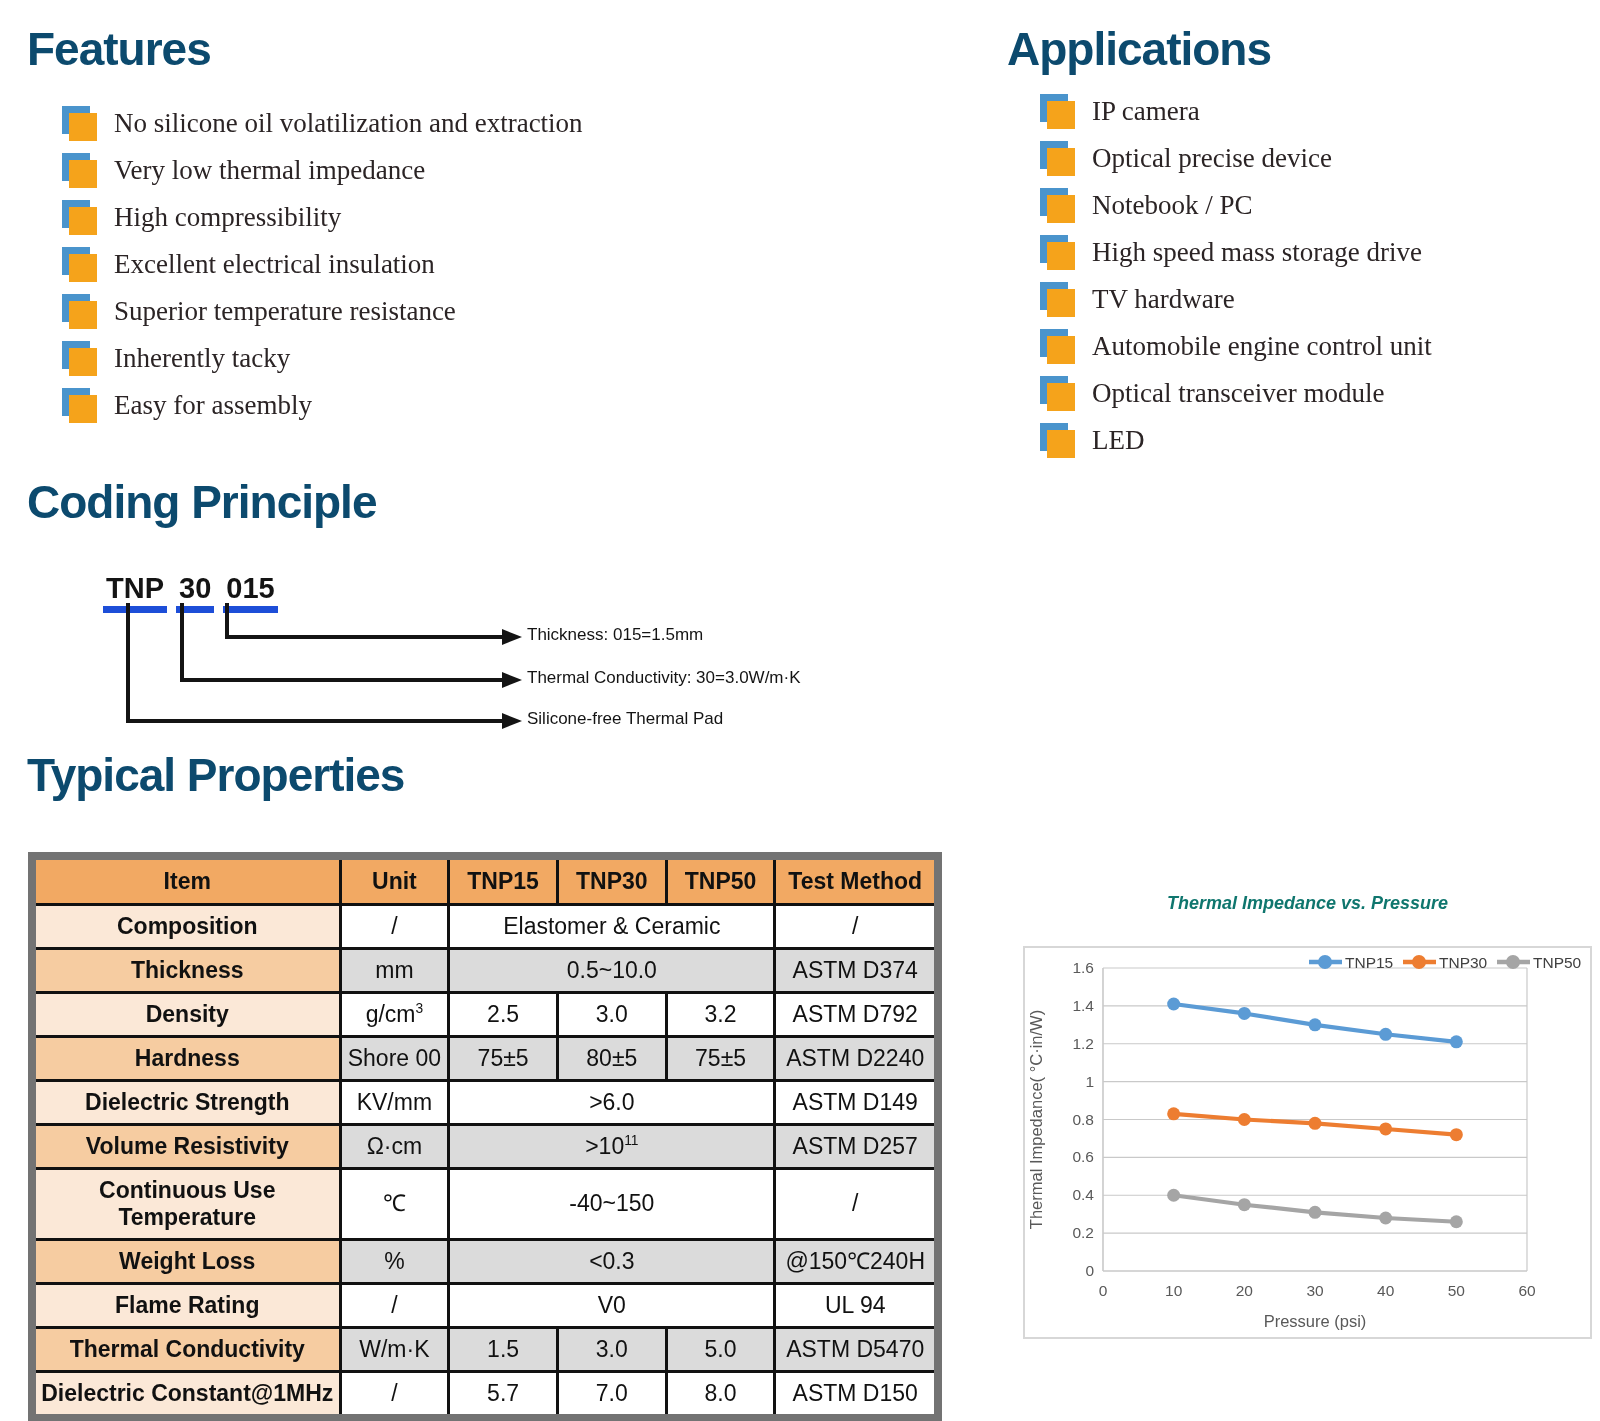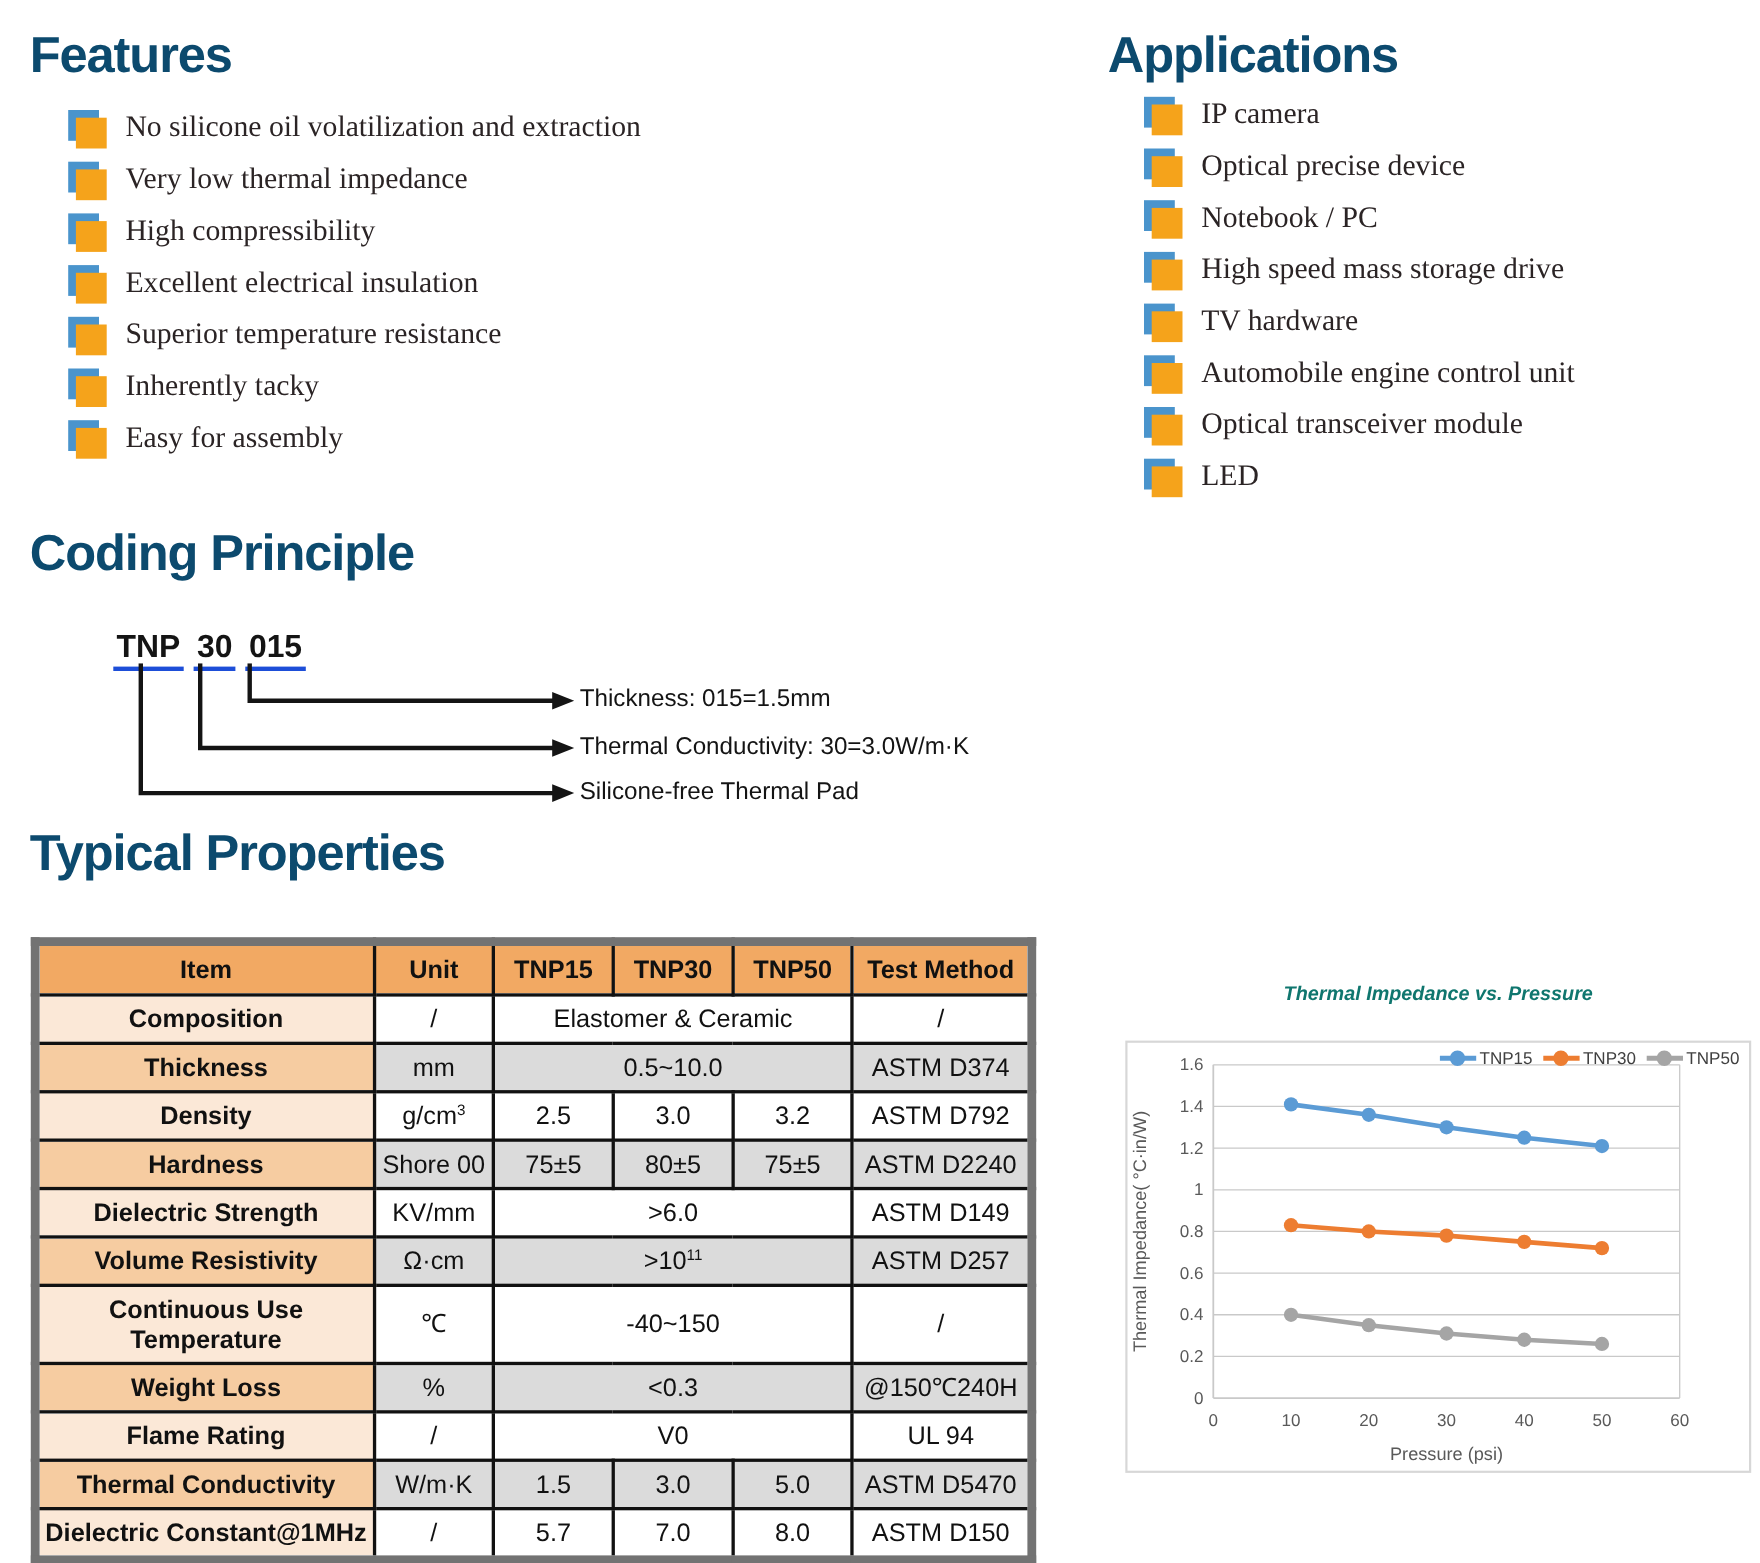--- a/index.html
+++ b/index.html
@@ -11,31 +11,31 @@
       font-size:46px;color:#0c4a6e;letter-spacing:-1px;white-space:nowrap;}
   #h-features{left:27px;top:22px;}
   #h-applications{left:1007px;top:22px;}
   #h-coding{left:27px;top:475px;}
   #h-properties{left:27px;top:748px;}
 
   
   .blist{position:absolute;}
   #features-list{left:62px;top:100px;}
   #applications-list{left:1040px;top:88px;}
-  .brow{display:flex;height:47px;}
+  .brow{display:flex;align-items:center;height:47px;}
   .bullet{position:relative;width:36px;height:36px;flex:0 0 36px;}
   .bullet .b-back{position:absolute;left:0;top:0;width:28px;height:28px;background:var(--blue,#4a94cc);}
   .bullet .b-front{position:absolute;left:7px;top:7px;width:28px;height:28px;background:var(--orange,#f5a31b);}
   .btxt{margin-left:16px;font-family:"Liberation Serif",serif;font-size:27px;color:#2b2425;white-space:nowrap;}
 
   
   .code-line{position:absolute;left:103px;top:572px;font-weight:bold;font-size:29px;color:#141414;white-space:nowrap;}
-  .code-part{display:inline-block;border-bottom:4px solid #1d4ed8;padding:0 3px 1px 3px;margin-right:9px;}
+  .code-part{display:inline-block;border-bottom:7px solid #1d4ed8;padding:0 3px 1px 3px;margin-right:9px;}
   #coding-diagram{position:absolute;left:98px;top:603px;}
-  .cp-label{position:absolute;left:527px;font-size:22px;color:#141414;line-height:28px;white-space:nowrap;}
+  .cp-label{position:absolute;left:527px;font-size:17px;color:#141414;line-height:28px;white-space:nowrap;}
   #cp-label-0{top:621px;}
   #cp-label-1{top:664px;}
   #cp-label-2{top:705px;}
 
   
   #properties-table{position:absolute;left:28px;top:852px;width:914px;border-collapse:collapse;
       table-layout:fixed;font-family:"Liberation Sans",sans-serif;font-size:23px;color:#111;text-align:center;
       border:8px solid #737373;}
   #properties-table th,#properties-table td{border:3px solid #111;padding:0 4px;height:41px;
       vertical-align:middle;line-height:1.18;overflow:hidden;}

